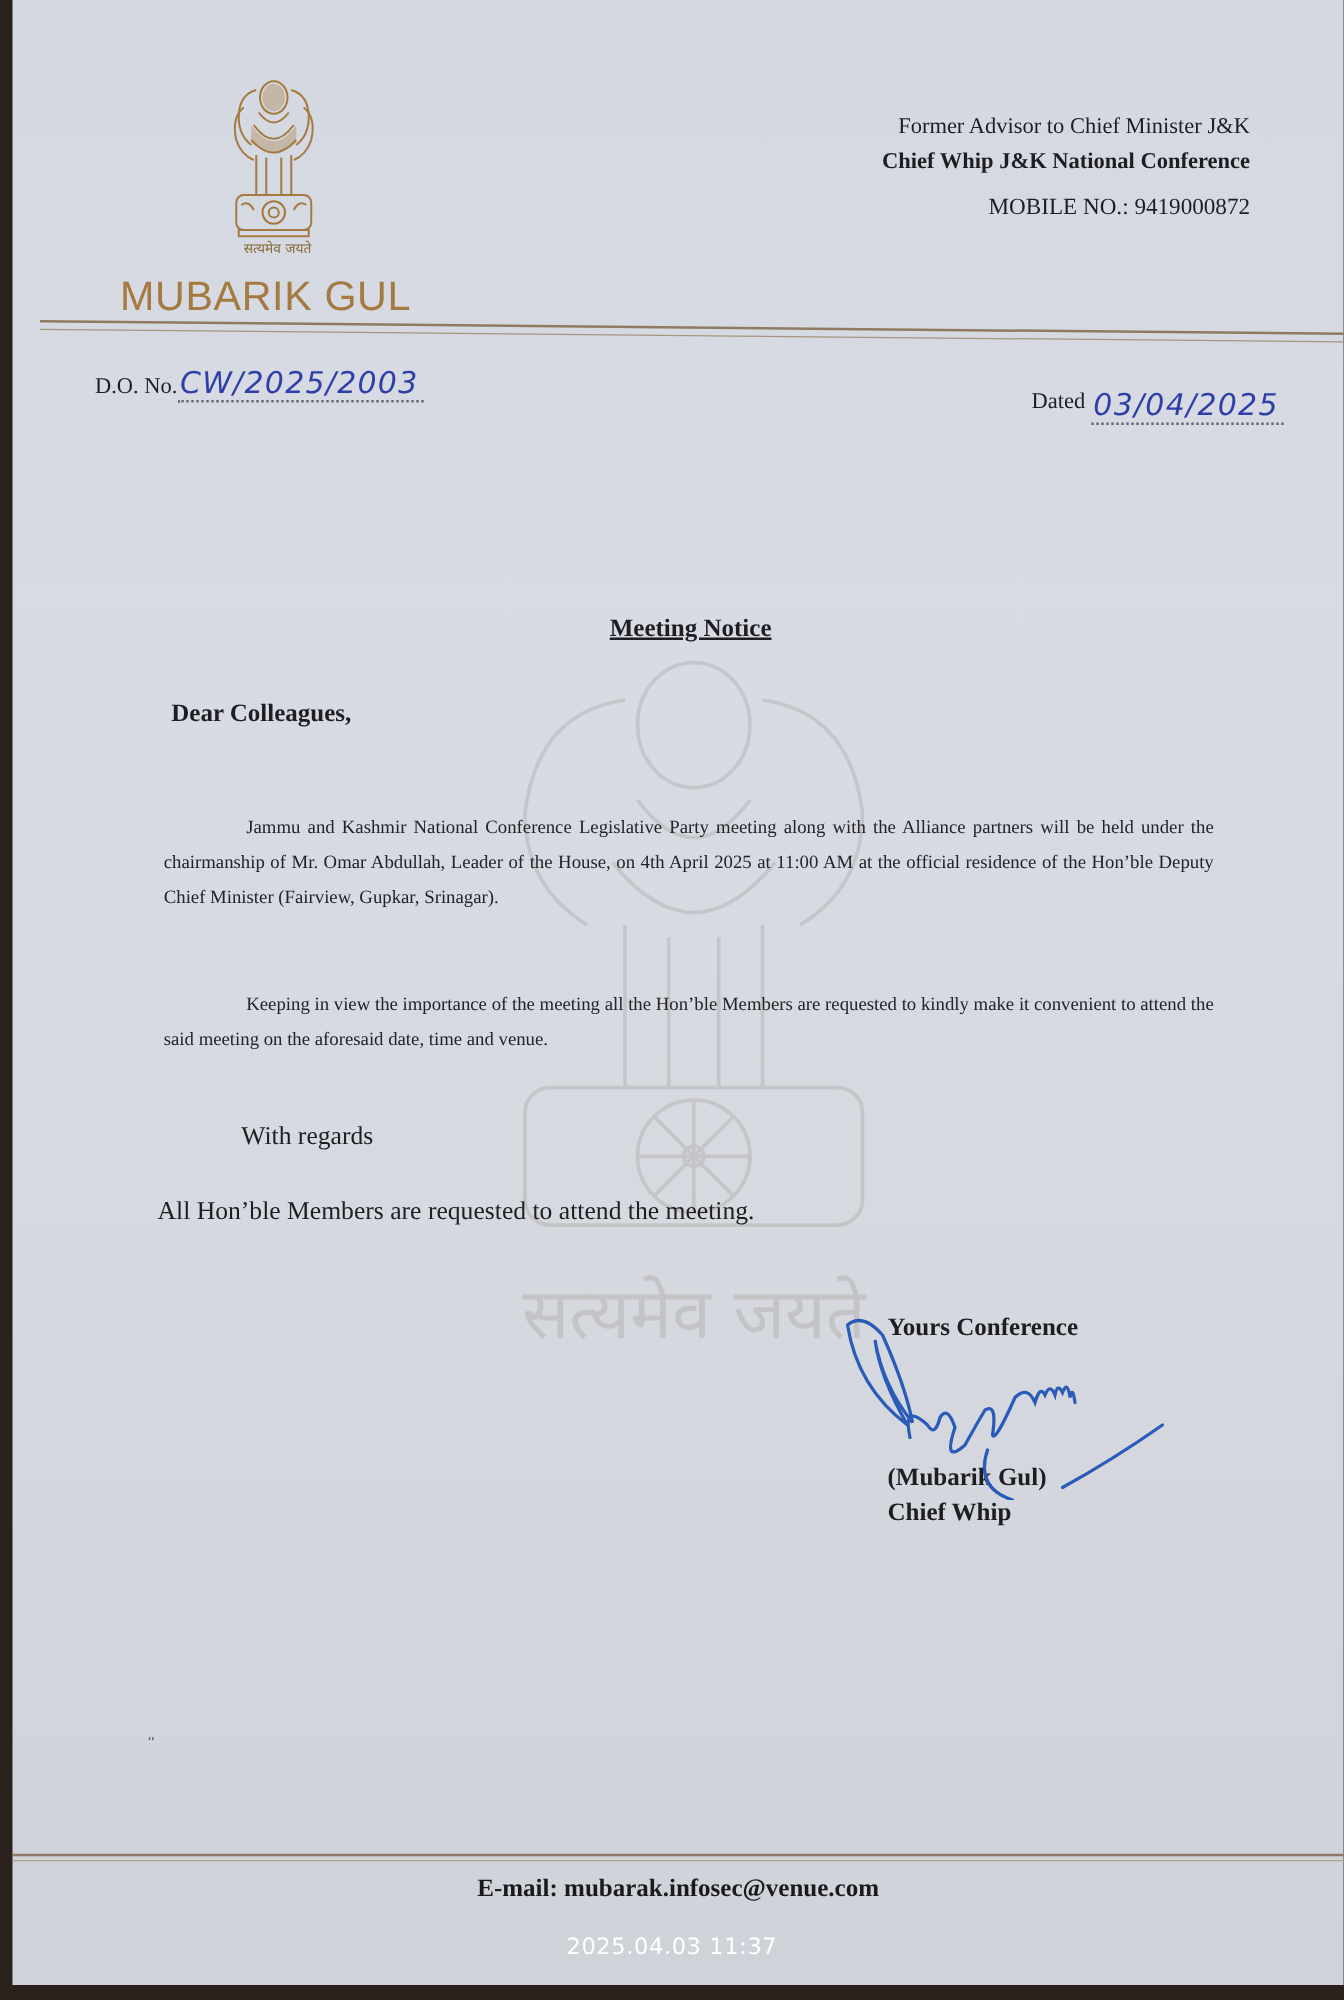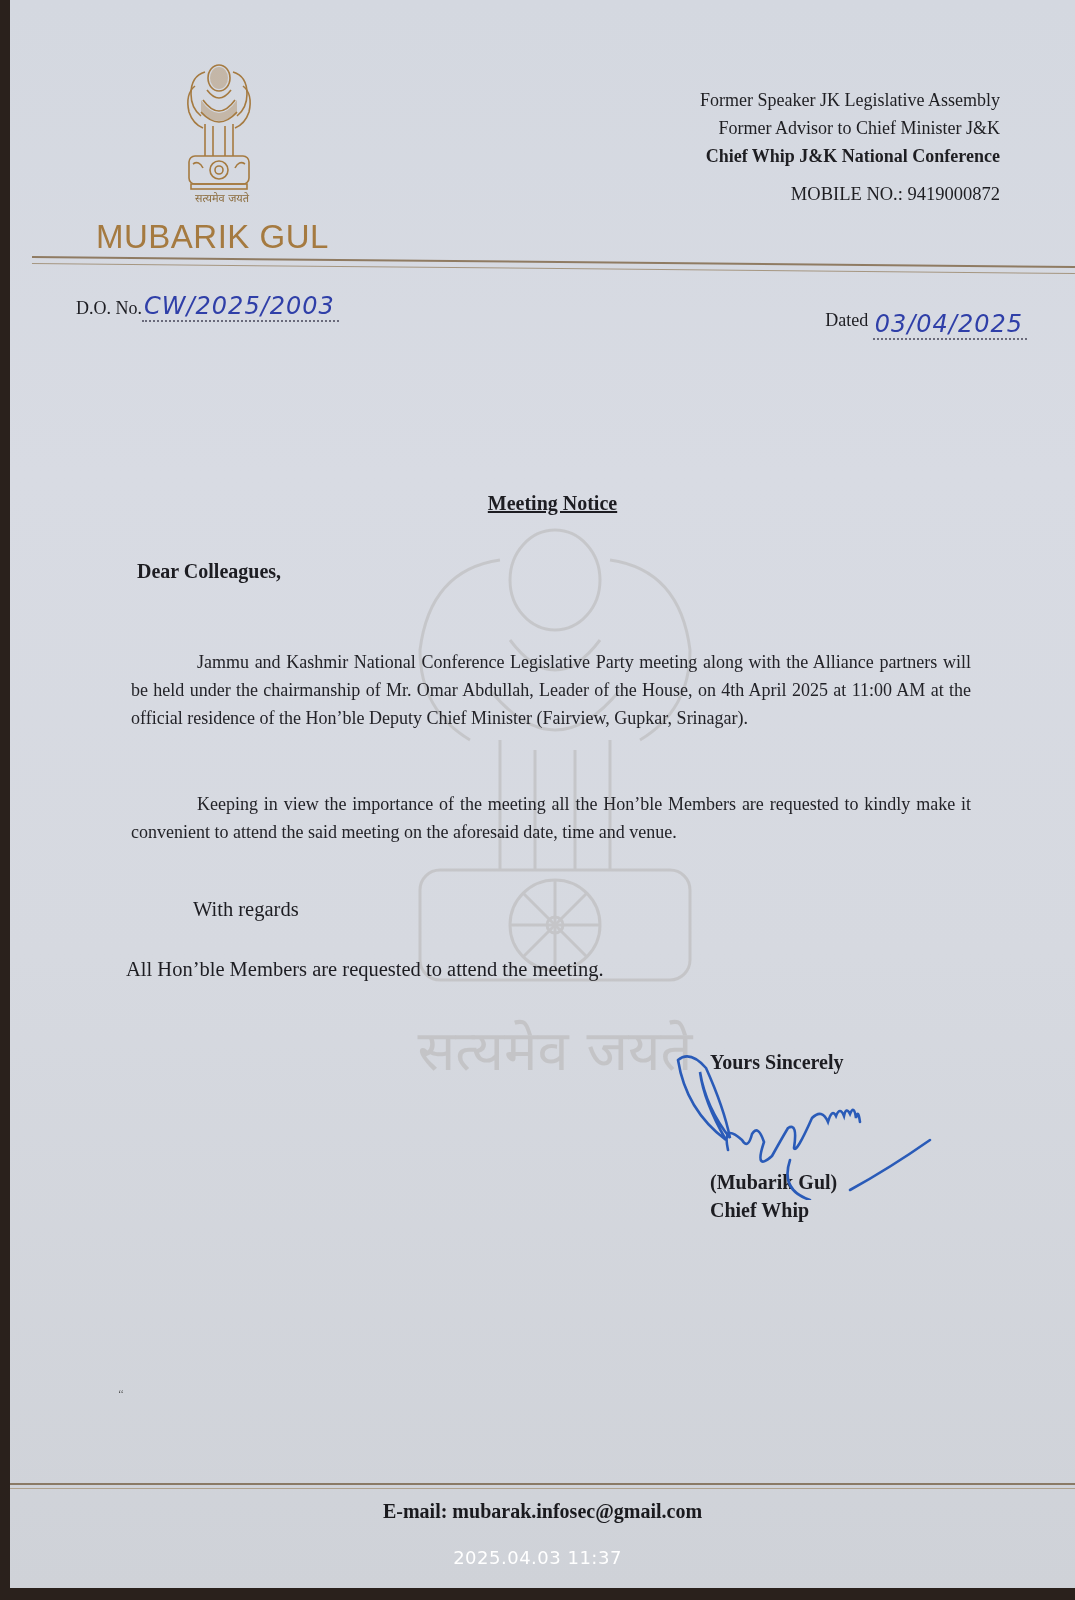--- a/index.html
+++ b/index.html
@@ -123,21 +123,21 @@
       position: absolute;
       left: 127px;
       top: 560px;
       font-weight: bold;
       font-size: 20px;
     }
     .para {
       position: absolute;
       left: 121px;
       width: 840px;
-      font-size: 18px;
+      font-size: 15px;
       line-height: 28px;
       text-align: justify;
       text-indent: 66px;
       color: #232328;
       font-family: Liberation Serif, serif;
     }
     .para1 { top: 648px; }
     .para2 { top: 790px; }
     .regards {
       position: absolute;
@@ -244,21 +244,20 @@
     </g>
     <g fill="#a57a40" opacity="0.35">
       <ellipse cx="44" cy="22" rx="9" ry="11"></ellipse>
       <path d="M26 44 q18 26 36 0 l0 14 q-18 14 -36 0z"></path>
     </g>
   </svg>
   <div class="emblem-motto">सत्यमेव जयते</div>
   <div class="brand-name">MUBARIK GUL</div>
 
   <div class="designations">
-    <div>Former Speaker JK Legislative Assembly</div>
     <div>Former Advisor to Chief Minister J&amp;K</div>
     <div class="bold">Chief Whip J&amp;K National Conference</div>
     <div class="mobile">
       <span>MOBILE NO.:</span>
       <span>9419000872</span>
     </div>
   </div>
 
   <div class="rule-top"></div>
 
@@ -297,37 +296,37 @@
   <div class="notice-title">Meeting Notice</div>
   <div class="salutation">Dear Colleagues,</div>
 
   <div class="para para1">Jammu and Kashmir National Conference Legislative Party meeting along with the Alliance partners will be held under the chairmanship of Mr. Omar Abdullah, Leader of the House, on 4th April 2025 at 11:00 AM at the official residence of the Hon’ble Deputy Chief Minister (Fairview, Gupkar, Srinagar).</div>
   <div class="para para2">Keeping in view the importance of the meeting all the Hon’ble Members are requested to kindly make it convenient to attend the said meeting on the aforesaid date, time and venue.</div>
 
   <div class="regards">With regards</div>
   <div class="closing-line">All Hon’ble Members are requested to attend the meeting.</div>
 
   <div class="signature-block">
-    <div>Yours Sincerely</div>
+    <div>Yours Conference</div>
     <div class="name">(Mubarik Gul)</div>
     <div class="role">Chief Whip</div>
   </div>
 
   <svg class="signature-svg" viewBox="0 0 270 150">
     <g fill="none" stroke="#2a5bb8" stroke-width="2.6" stroke-linecap="round">
       <path d="M8 10 q12 -10 28 8 q18 40 24 70 q-24 -30 -30 -66 q4 30 26 68 q-40 -30 -48 -80"></path>
       <path d="M58 100 q-6 -28 14 -10 q6 10 10 -6 q6 -10 12 8 q-10 30 8 14 q10 -18 16 -28 q10 -6 6 20 q2 6 18 -30 q10 -10 16 4 q4 -14 8 -6 q4 -10 8 0 q2 -10 6 -2 q4 -10 6 4 q2 -10 4 4"></path>
       <path d="M120 110 q-10 30 20 40"></path>
       <path d="M180 140 q40 -22 80 -50"></path>
     </g>
   </svg>
 
   <div class="stray-mark">‘‘</div>
 
   <div class="rule-bottom"></div>
 
   <div class="email-line">
     <span>E-mail:</span>
-    <span>mubarak.infosec@gmail.com</span>
+    <span>mubarak.infosec@venue.com</span>
   </div>
 </div>
 
 <div class="photo-timestamp">2025.04.03 11:37</div>
 
 </body></html>

